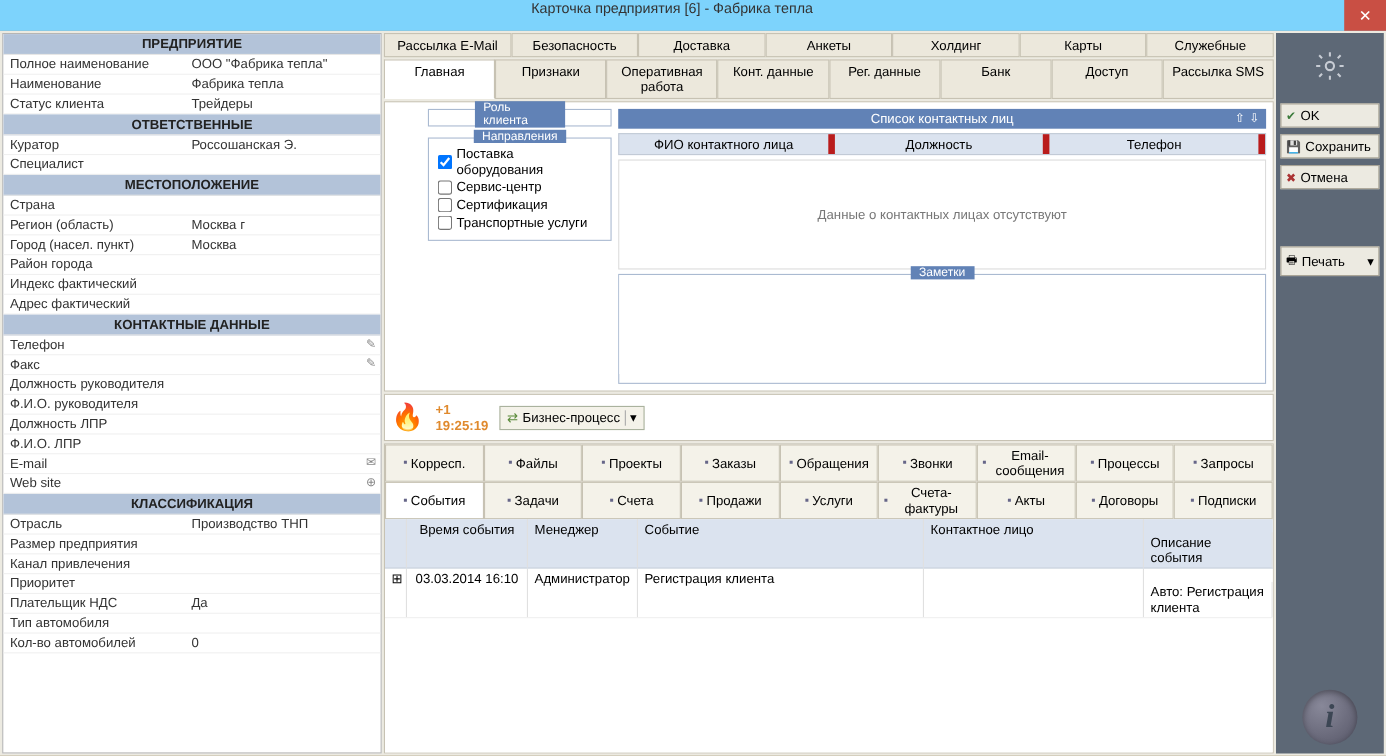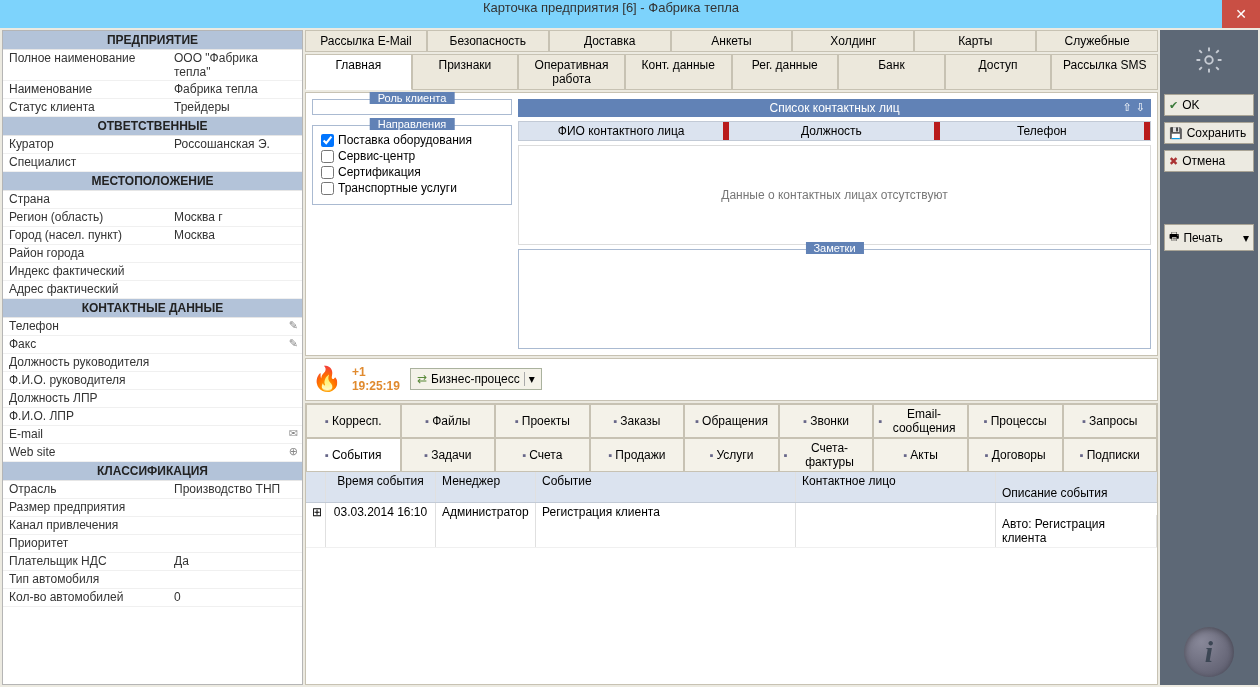--- a/index.html
+++ b/index.html
@@ -1,35 +1,35 @@
 <!DOCTYPE html>
 <html><head>
 <meta charset="utf-8">
 <style>
 * { box-sizing: border-box; margin: 0; padding: 0; font-family: "Segoe UI", Tahoma, sans-serif; font-size: 12px; }
 body { background: #a89a7a; width: 1260px; height: 687px; overflow: hidden; display: flex; flex-direction: column; }
 .titlebar { height: 28px; background: #7dd3fc; display: flex; align-items: flex-start; position: relative; }
 .titlebar-title { flex: 1; text-align: center; font-size: 13px; color: #333; }
 .close-btn { width: 38px; height: 28px; background: #c94f44; color: #fff; display: flex; align-items: center; justify-content: center; font-size: 14px; cursor: pointer; }
 .main { flex: 1; display: flex; padding: 2px; gap: 2px; background: #eceae1; }
-.left-panel { width: 301px; background: #fff; overflow-y: scroll; border: 1px solid #b5b5b5; position: relative; }
+.left-panel { width: 345px; background: #fff; overflow-y: scroll; border: 1px solid #b5b5b5; position: relative; }
 .left-panel::-webkit-scrollbar { width: 15px; }
 .left-panel::-webkit-scrollbar-thumb { background: #c1c1c1; border: 1px solid #a0a0a0; }
 .left-panel::-webkit-scrollbar-track { background: #ece8dc; }
 .left-sect-header { background: #b3c3d9; color: #222; text-align: center; font-weight: bold; padding: 2px 4px; border-bottom: 1px solid #e6e6e6; }
 .left-row { display: flex; border-bottom: 1px solid #f0f0f0; min-height: 18px; }
 .left-label { width: 165px; padding: 1px 6px; color: #333; border-right: 1px solid transparent; }
 .left-value { flex: 1; padding: 1px 6px; color: #333; position: relative; }
 .inline-icon { position: absolute; right: 4px; top: 1px; font-size: 11px; color: #888; }
 .center-panel { flex: 1; display: flex; flex-direction: column; gap: 2px; }
 .tabrow { display: flex; background: #ece8dc; }
 .tab { flex: 1; text-align: center; padding: 3px 4px; background: #ece8dc; border: 1px solid #c7c2b3; font-size: 12px; cursor: pointer; }
 .tab.active { background: #fff; border-bottom: 1px solid #fff; }
 .content-area { background: #fff; border: 1px solid #c7c2b3; flex: 0 0 auto; padding: 6px; display: flex; gap: 6px; }
-.fieldset { border: 1px solid #aabad1; padding: 6px 8px 8px 8px; position: relative; background: #fff; }
+.fieldset { border: 1px solid #aabad1; padding: 6px 8px 8px 8px; position: relative; background: #fff; margin-left: 33px; }
 .fieldset-legend { position: absolute; top: -8px; left: 50%; transform: translateX(-50%); background: #6182b6; color: #fff; font-size: 11px; padding: 0 8px; }
 .chk-row { display: flex; align-items: center; gap: 4px; padding: 1px 0; }
 .chk-row input { margin: 0; }
 .left-group { width: 200px; display: flex; flex-direction: column; gap: 10px; }
 .contact-box { flex: 1; display: flex; flex-direction: column; gap: 4px; }
 .contact-header { background: #6182b6; color: #fff; text-align: center; padding: 2px; font-size: 12px; position: relative; }
 .arrow-nav { position: absolute; right: 6px; top: 2px; display: flex; gap: 4px; }
 .arrow-nav span { color: #fff; font-size: 11px; cursor: pointer; }
 .contact-table-head { display: flex; background: #dbe3ef; border: 1px solid #c2cad6; }
 .contact-table-head > div { flex: 1; text-align: center; padding: 2px; border-right: 6px solid #b91c1c; font-size: 12px; }

